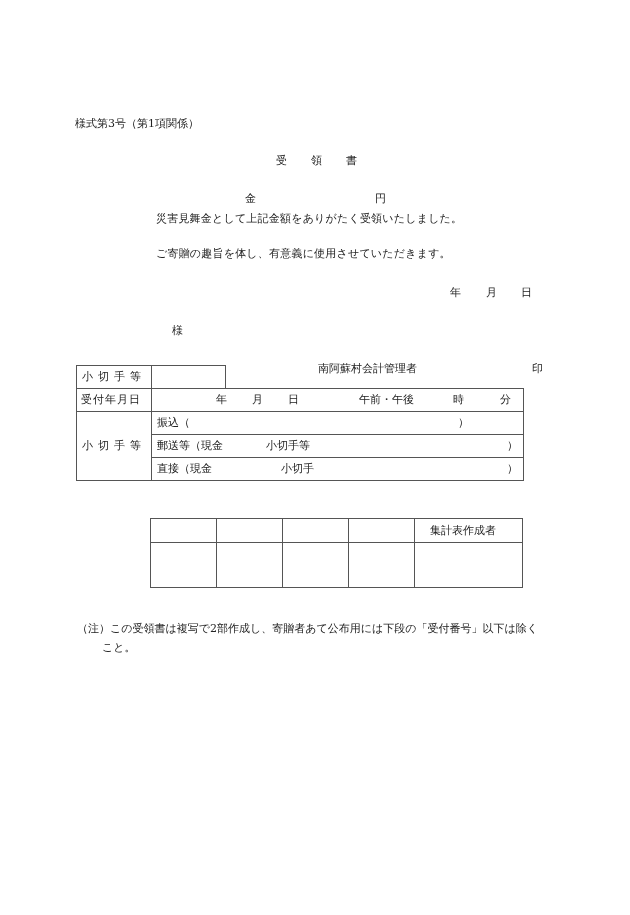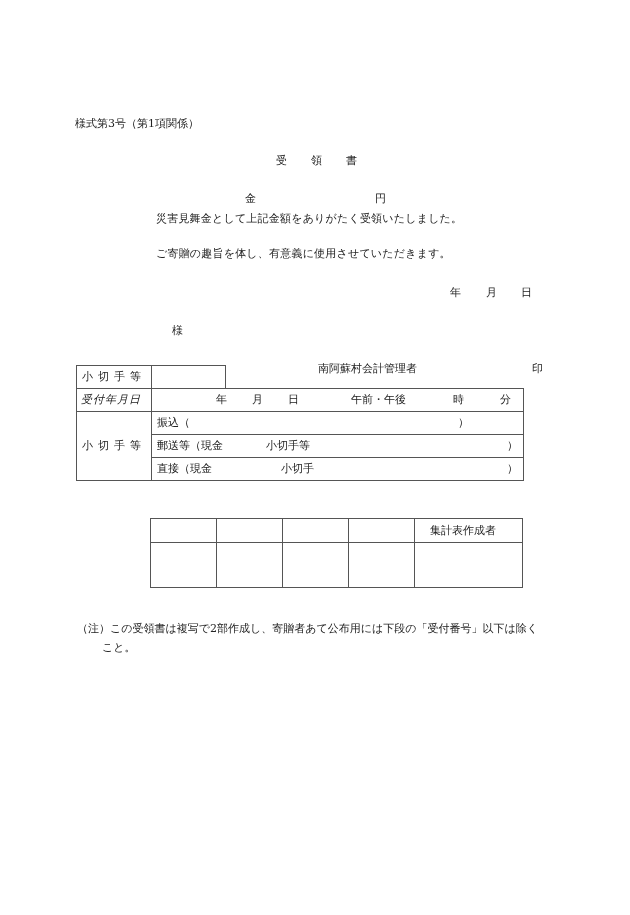--- a/index.html
+++ b/index.html
@@ -64,25 +64,25 @@
   <div class="line" style="left:76px; top:480px; width:448px; height:1px;"></div>
 
   <div class="line" style="left:76px; top:365px; width:1px; height:116px;"></div>
   <div class="line" style="left:151px; top:365px; width:1px; height:116px;"></div>
   <div class="line" style="left:225px; top:365px; width:1px; height:24px;"></div>
   <div class="line" style="left:523px; top:388px; width:1px; height:93px;"></div>
 
   <span class="cell-text spaced" style="left:82px; top:371px;">小切手等</span>
   <div style="position:absolute; left:152px; top:366px; width:73px; height:22px;"></div>
 
-  <span class="cell-text" style="left:81px; top:394px; letter-spacing:1px;font-style:italic;">受付年月日</span>
+  <span class="cell-text" style="left:81px; top:394px; letter-spacing:1px;">受付年月日</span>
   <span class="cell-text" style="left:216px; top:394px;">年</span>
   <span class="cell-text" style="left:252px; top:394px;">月</span>
   <span class="cell-text" style="left:288px; top:394px;">日</span>
-  <span class="cell-text" style="left:351px; top:394px;">午前・午後</span>
+  <span class="cell-text" style="left:359px; top:394px;">午前・午後</span>
   <span class="cell-text" style="left:453px; top:394px;">時</span>
   <span class="cell-text" style="left:500px; top:394px;">分</span>
 
   <span class="cell-text spaced" style="left:82px; top:440px;">小切手等</span>
 
   <span class="cell-text" style="left:157px; top:417px;">振込（</span>
   <span class="cell-text" style="left:458px; top:417px;">）</span>
 
   <span class="cell-text" style="left:157px; top:440px;">郵送等（現金</span>
   <span class="cell-text" style="left:266px; top:440px;text-align:right;">小切手等</span>

